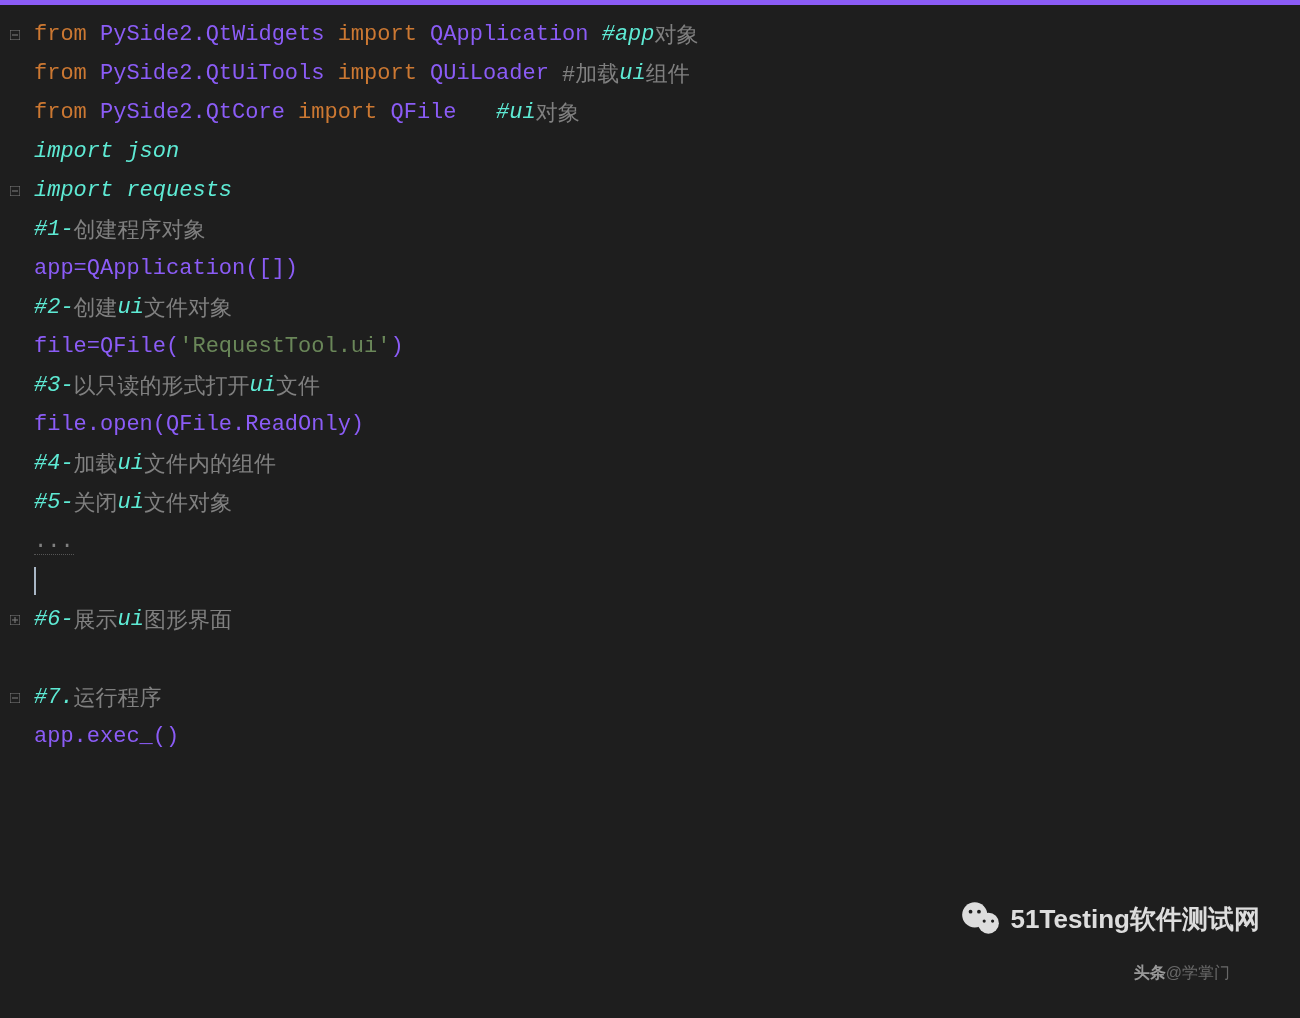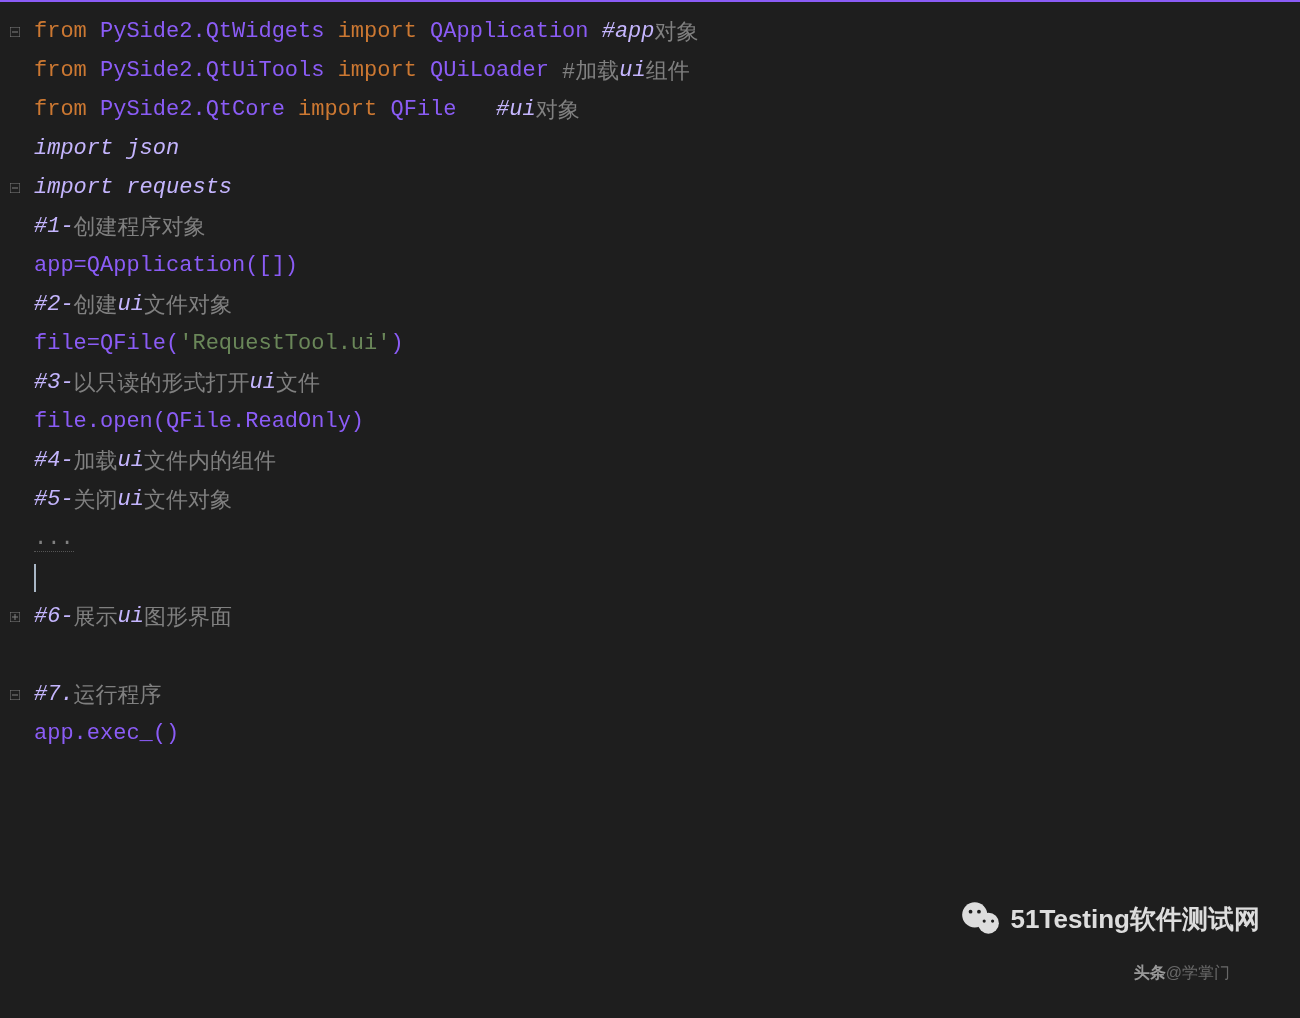--- a/index.html
+++ b/index.html
@@ -13,21 +13,21 @@
       font-size: 22px;
       color: #d4d4d4;
       width: 1300px;
       height: 1018px;
       overflow: hidden;
       position: relative;
     }
     .editor {
       display: flex;
       height: 100%;
-      border-top: 2px solid #8b5cf6;
+      border-top: 5px solid #8b5cf6;
     }
     .gutter {
       width: 30px;
       background: #1e1e1e;
       padding-top: 10px;
       flex-shrink: 0;
     }
     .gutter-icon {
       height: 39px;
       display: flex;
@@ -43,21 +43,21 @@
       padding-left: 4px;
     }
     .line {
       height: 39px;
       display: flex;
       align-items: center;
       white-space: pre;
     }
     .kw { color: #cc7832; }
     .normal { color: #8b5cf6; }
-    .comment-it { color: #c4b5fd; font-style: italic; text-align: center; }
+    .comment-it { color: #5eead4; font-style: italic; text-align: center; }
     .comment-zh { color: #808080; }
     .string { color: #6a8759; }
     .folded {
       color: #808080;
       border-bottom: 1px dotted #555;
       display: inline-block;
     }
     .cursor {
       display: inline-block;
       width: 2px;

